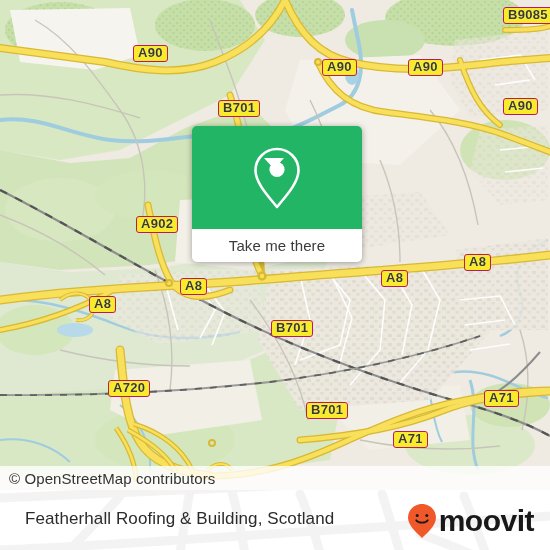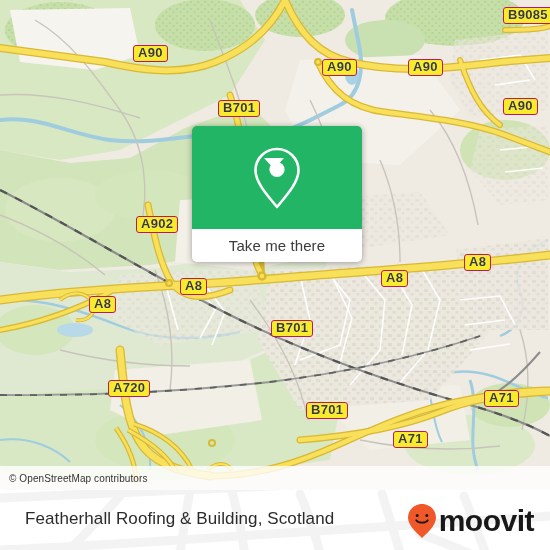--- a/index.html
+++ b/index.html
@@ -68,21 +68,21 @@
     border-top:11px solid #ffffff;
   }
 
   
   #attribution {
     position:absolute; left:0; top:466px; width:550px; height:24px;
     background:rgba(255,255,255,.80);
     display:flex; align-items:center;
   }
   #attribution-text {
-    font-size:10px; color:#333; padding-left:9px; letter-spacing:.1px;
+    font-size:15px; color:#333; padding-left:9px; letter-spacing:.1px;
   }
 
   
   #footer {
     position:absolute; left:0; top:490px; width:550px; height:60px;
     background:#ffffff;
     overflow:hidden;
   }
   #footer-watermark { position:absolute; left:0; top:-40px; opacity:.5; }
   #footer-title {

